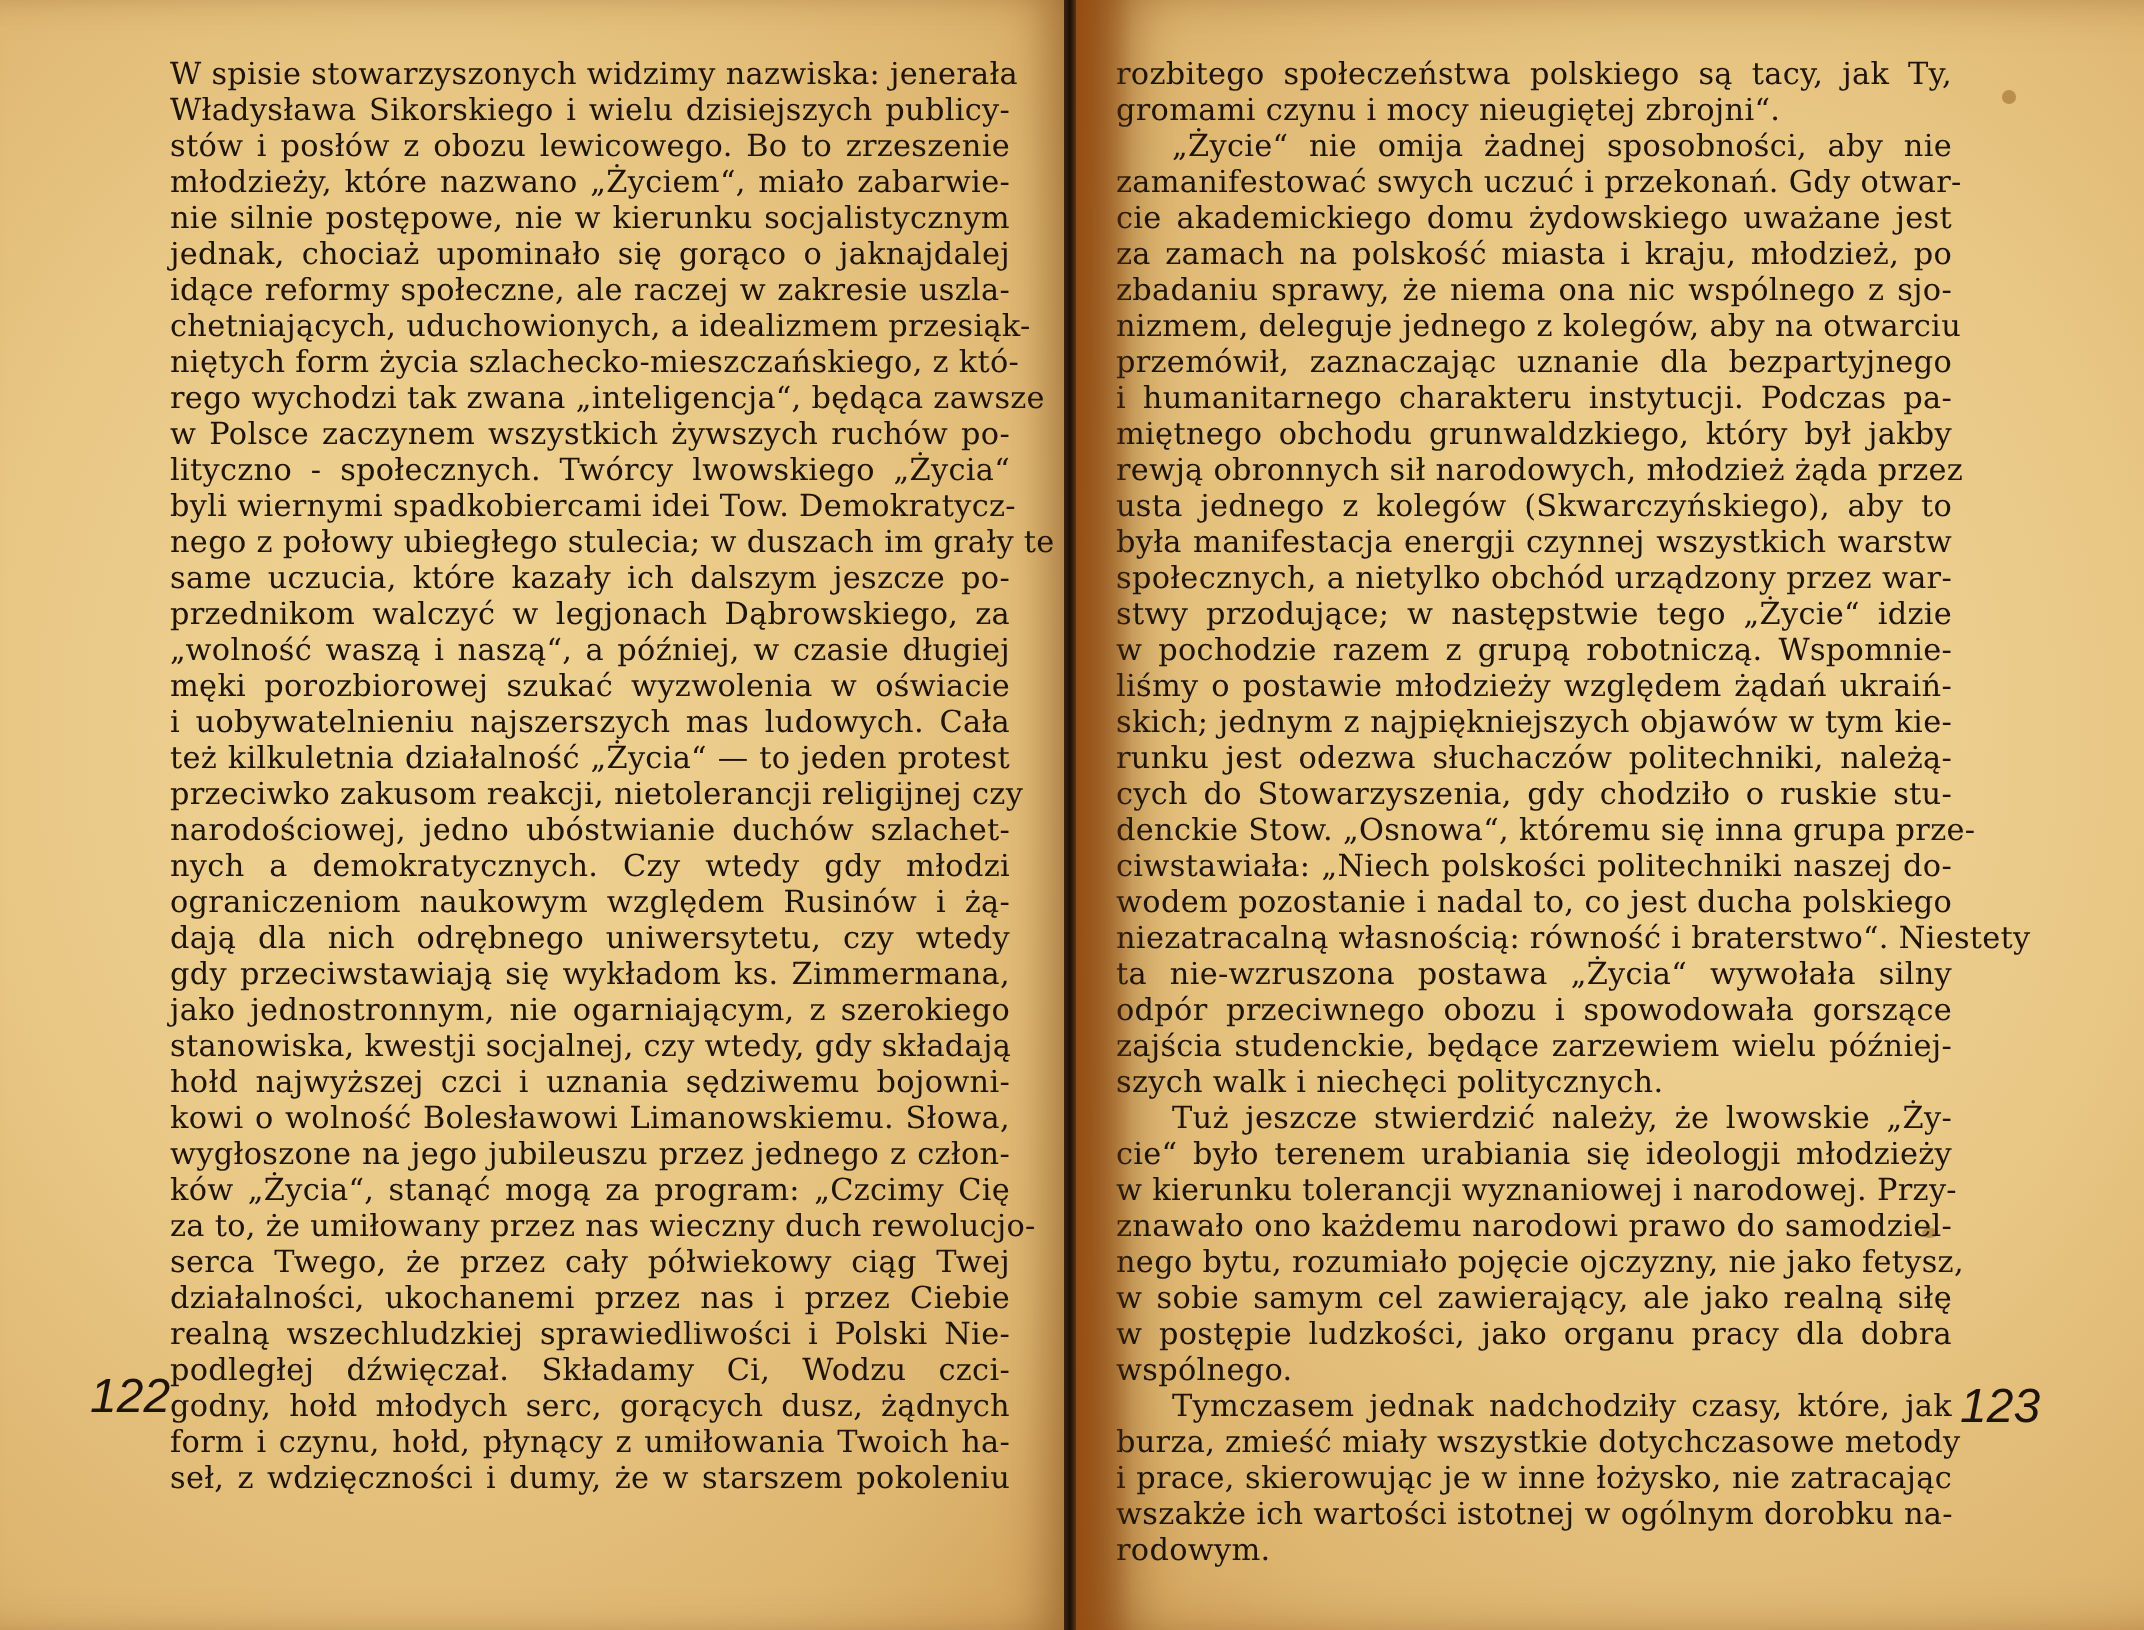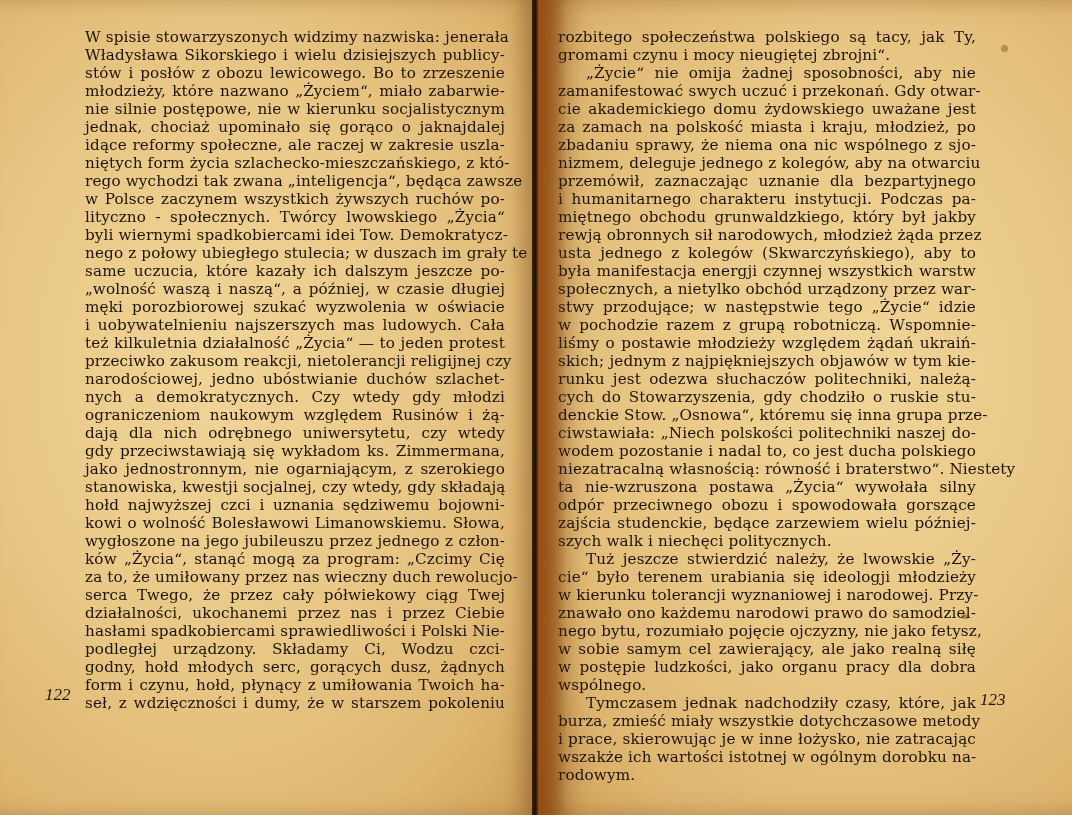--- a/index.html
+++ b/index.html
@@ -50,23 +50,23 @@
     .line {
       display: block; white-space: nowrap;
       text-align: justify; text-align-last: justify;
       height: 18px;
     }
     .line.last { text-align-last: left; }
     .line.indent { padding-left: 28px; box-sizing: border-box; }
     .page-number {
       position: absolute;
       font-style: italic;
-      font-size: 17px;
+      font-size: 24px;
       color: #1e140a;
-      font-family: Liberation Serif, serif;
+      font-family: Liberation Sans, sans-serif;
     }
     .page-left .page-number { left: 45px; top: 685px; }
     .page-right .page-number { left: 444px; top: 690px; }
     .spot {
       position: absolute; border-radius: 50%;
       background: rgba(150,100,40,0.55);
     }
   </style>
 </head>
 <body>
@@ -75,48 +75,50 @@
 
   <div class="page page-left">
     <div class="text-block">
       <span class="line">W spisie stowarzyszonych widzimy nazwiska: jenerała</span>
       <span class="line">Władysława Sikorskiego i wielu dzisiejszych publicy-</span>
       <span class="line">stów i posłów z obozu lewicowego. Bo to zrzeszenie</span>
       <span class="line">młodzieży, które nazwano „Życiem“, miało zabarwie-</span>
       <span class="line">nie silnie postępowe, nie w kierunku socjalistycznym</span>
       <span class="line">jednak, chociaż upominało się gorąco o jaknajdalej</span>
       <span class="line">idące reformy społeczne, ale raczej w zakresie uszla-</span>
+      <span class="line">chetniających, uduchowionych, a idealizmem przesiąk-</span>
       <span class="line">niętych form życia szlachecko-mieszczańskiego, z któ-</span>
       <span class="line">rego wychodzi tak zwana „inteligencja“, będąca zawsze</span>
       <span class="line">w Polsce zaczynem wszystkich żywszych ruchów po-</span>
       <span class="line">lityczno - społecznych. Twórcy lwowskiego „Życia“</span>
       <span class="line">byli wiernymi spadkobiercami idei Tow. Demokratycz-</span>
       <span class="line">nego z połowy ubiegłego stulecia; w duszach im grały te</span>
       <span class="line">same uczucia, które kazały ich dalszym jeszcze po-</span>
+      <span class="line">przednikom walczyć w legjonach Dąbrowskiego, za</span>
       <span class="line">„wolność waszą i naszą“, a później, w czasie długiej</span>
       <span class="line">męki porozbiorowej szukać wyzwolenia w oświacie</span>
       <span class="line">i uobywatelnieniu najszerszych mas ludowych. Cała</span>
       <span class="line">też kilkuletnia działalność „Życia“ — to jeden protest</span>
       <span class="line">przeciwko zakusom reakcji, nietolerancji religijnej czy</span>
       <span class="line">narodościowej, jedno ubóstwianie duchów szlachet-</span>
       <span class="line">nych a demokratycznych. Czy wtedy gdy młodzi</span>
       <span class="line">ograniczeniom naukowym względem Rusinów i żą-</span>
       <span class="line">dają dla nich odrębnego uniwersytetu, czy wtedy</span>
       <span class="line">gdy przeciwstawiają się wykładom ks. Zimmermana,</span>
       <span class="line">jako jednostronnym, nie ogarniającym, z szerokiego</span>
       <span class="line">stanowiska, kwestji socjalnej, czy wtedy, gdy składają</span>
       <span class="line">hołd najwyższej czci i uznania sędziwemu bojowni-</span>
       <span class="line">kowi o wolność Bolesławowi Limanowskiemu. Słowa,</span>
       <span class="line">wygłoszone na jego jubileuszu przez jednego z człon-</span>
       <span class="line">ków „Życia“, stanąć mogą za program: „Czcimy Cię</span>
       <span class="line">za to, że umiłowany przez nas wieczny duch rewolucjo-</span>
       <span class="line">serca Twego, że przez cały półwiekowy ciąg Twej</span>
       <span class="line">działalności, ukochanemi przez nas i przez Ciebie</span>
-      <span class="line">hasłami spadkobiercami sprawiedliwości i Polski Nie-</span>
-      <span class="line">podległej urządzony. Składamy Ci, Wodzu czci-</span>
+      <span class="line">realną wszechludzkiej sprawiedliwości i Polski Nie-</span>
+      <span class="line">podległej dźwięczał. Składamy Ci, Wodzu czci-</span>
       <span class="line">godny, hołd młodych serc, gorących dusz, żądnych</span>
       <span class="line">form i czynu, hołd, płynący z umiłowania Twoich ha-</span>
       <span class="line">seł, z wdzięczności i dumy, że w starszem pokoleniu</span>
     </div>
     <div class="page-number">122</div>
   </div>
 
   <div class="gutter"></div>
   <div class="gutter-shade"></div>
 

